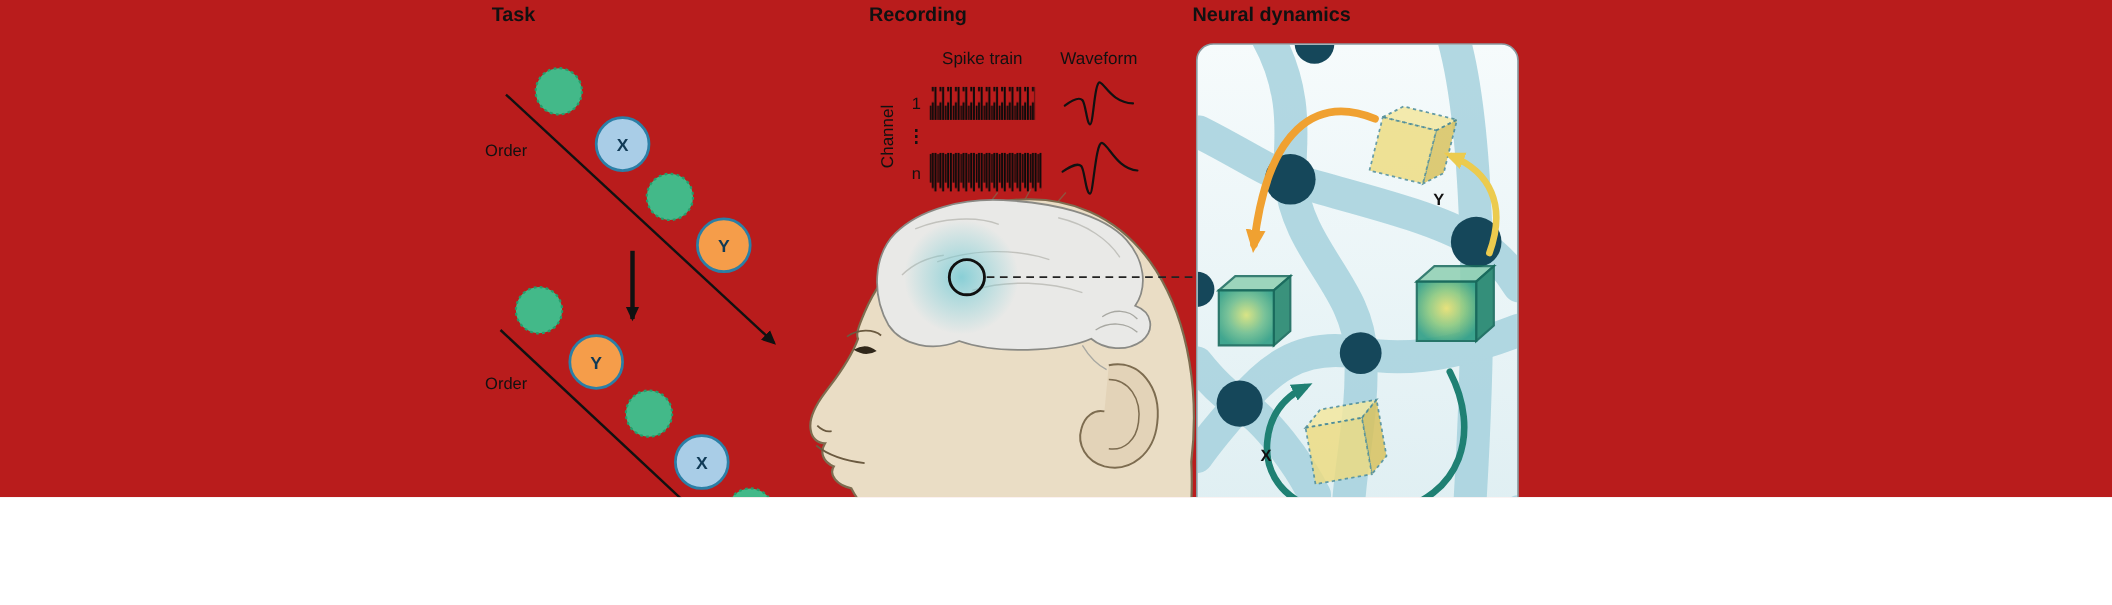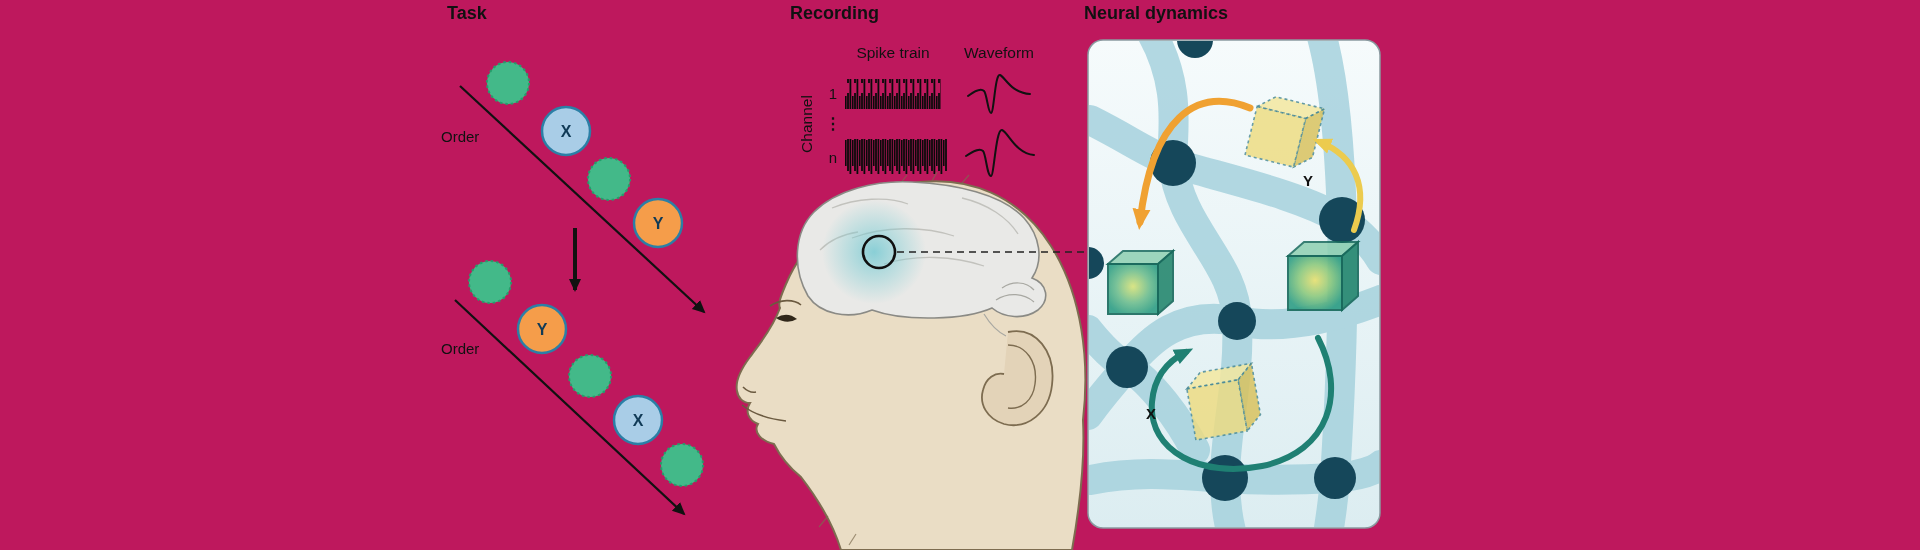--- a/index.html
+++ b/index.html
@@ -1,16 +1,16 @@
 <!DOCTYPE html>
 <html><head>
 <meta charset="utf-8">
 <style>
   html,body{margin:0;padding:0;background:#ffffff;}
-  .canvas{position:relative;width:1920px;height:550px;background:#be185d;overflow:hidden;}
+  .canvas{position:relative;width:1920px;height:452px;background:#b91c1c;overflow:hidden;}
   svg{display:block;}
   text{font-family:"Liberation Sans",sans-serif;fill:#111;}
   .panel-title{font-size:18px;font-weight:bold;}
   .header-label{font-size:15.5px;}
   .axis-label{font-size:15.5px;}
   .row-label{font-size:15px;}
   .dots-label{font-size:16px;font-weight:bold;}
   .order-label{font-size:15px;}
   .stim-label{font-size:16px;font-weight:bold;fill:#103a56;}
   .cube-label{font-size:15px;font-weight:bold;fill:#101010;}

